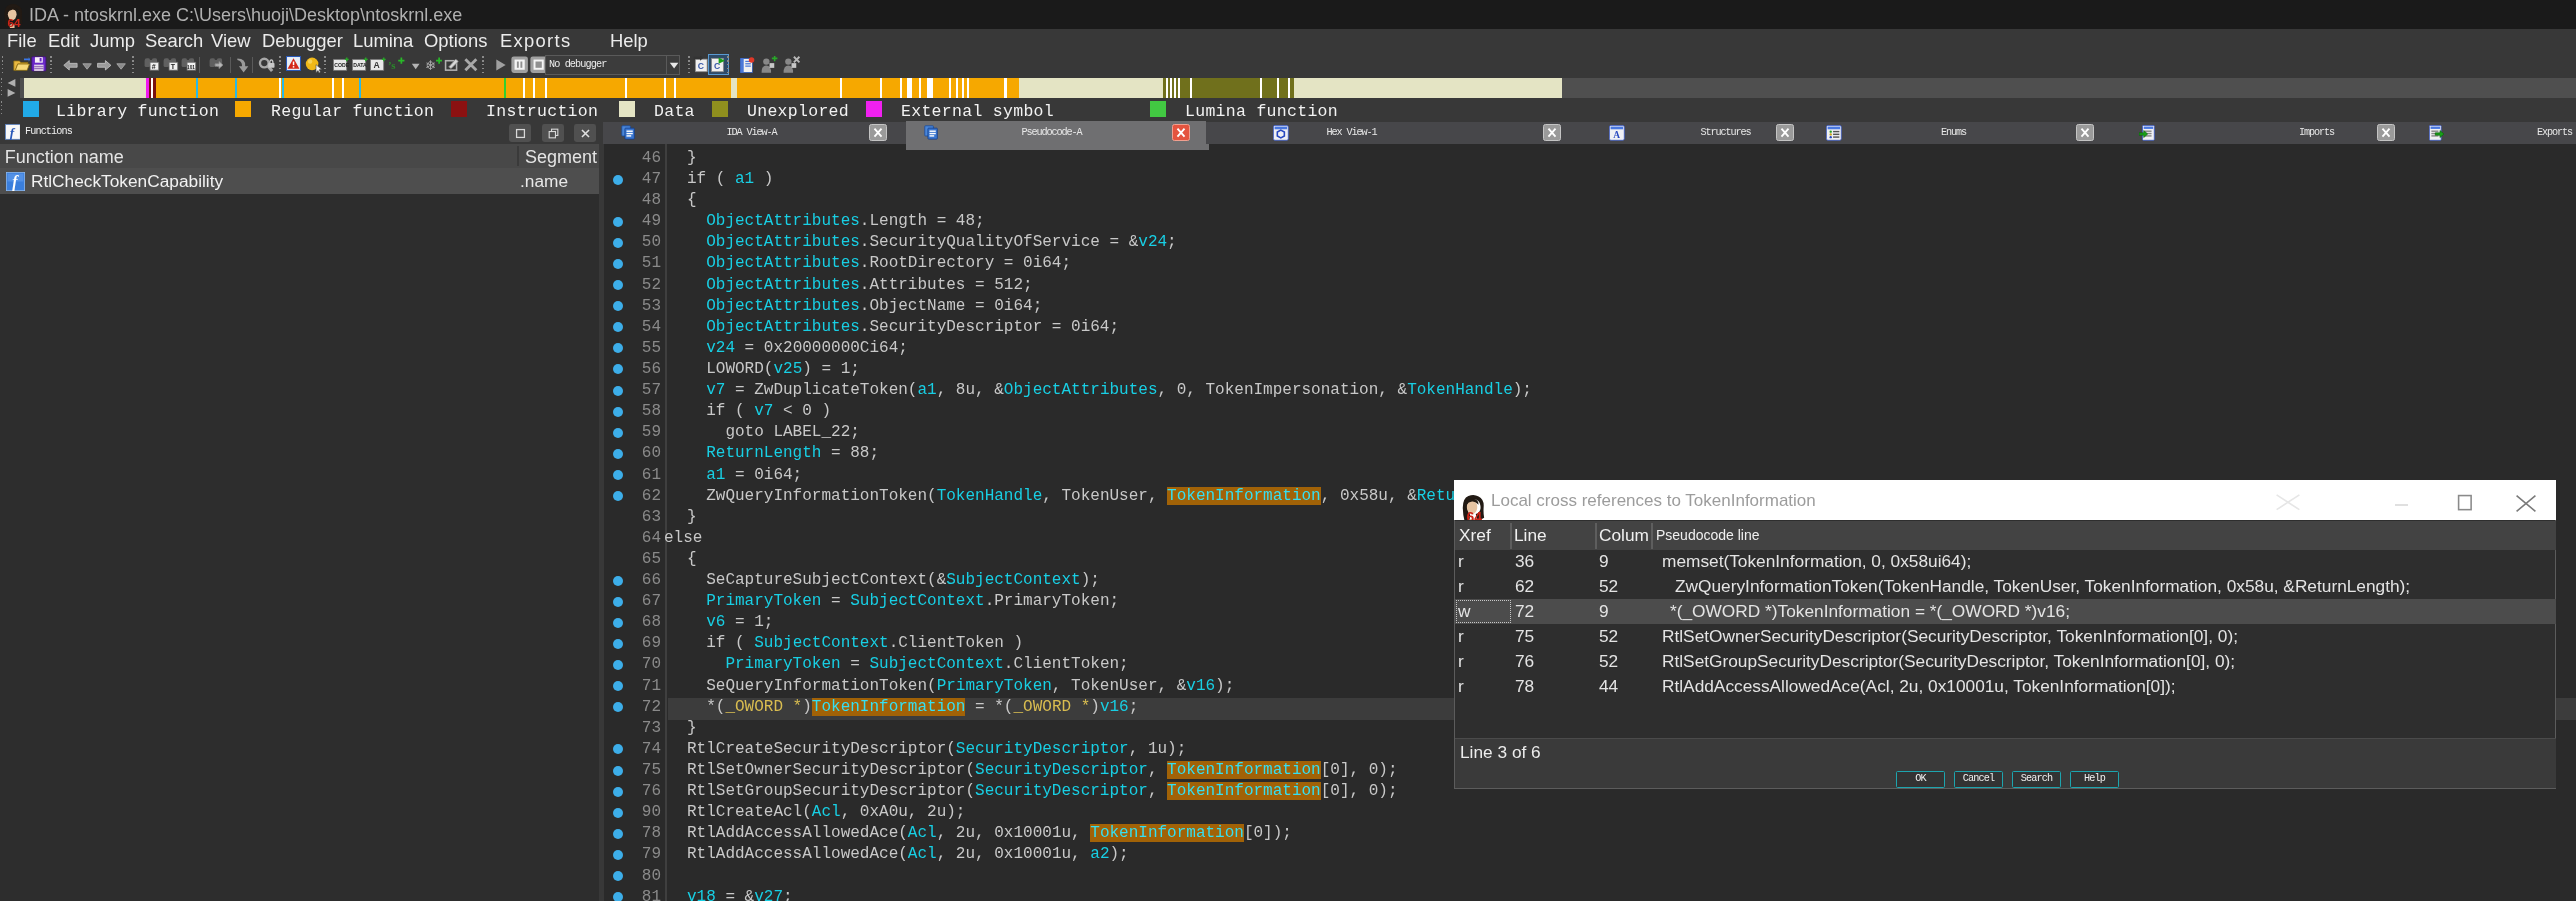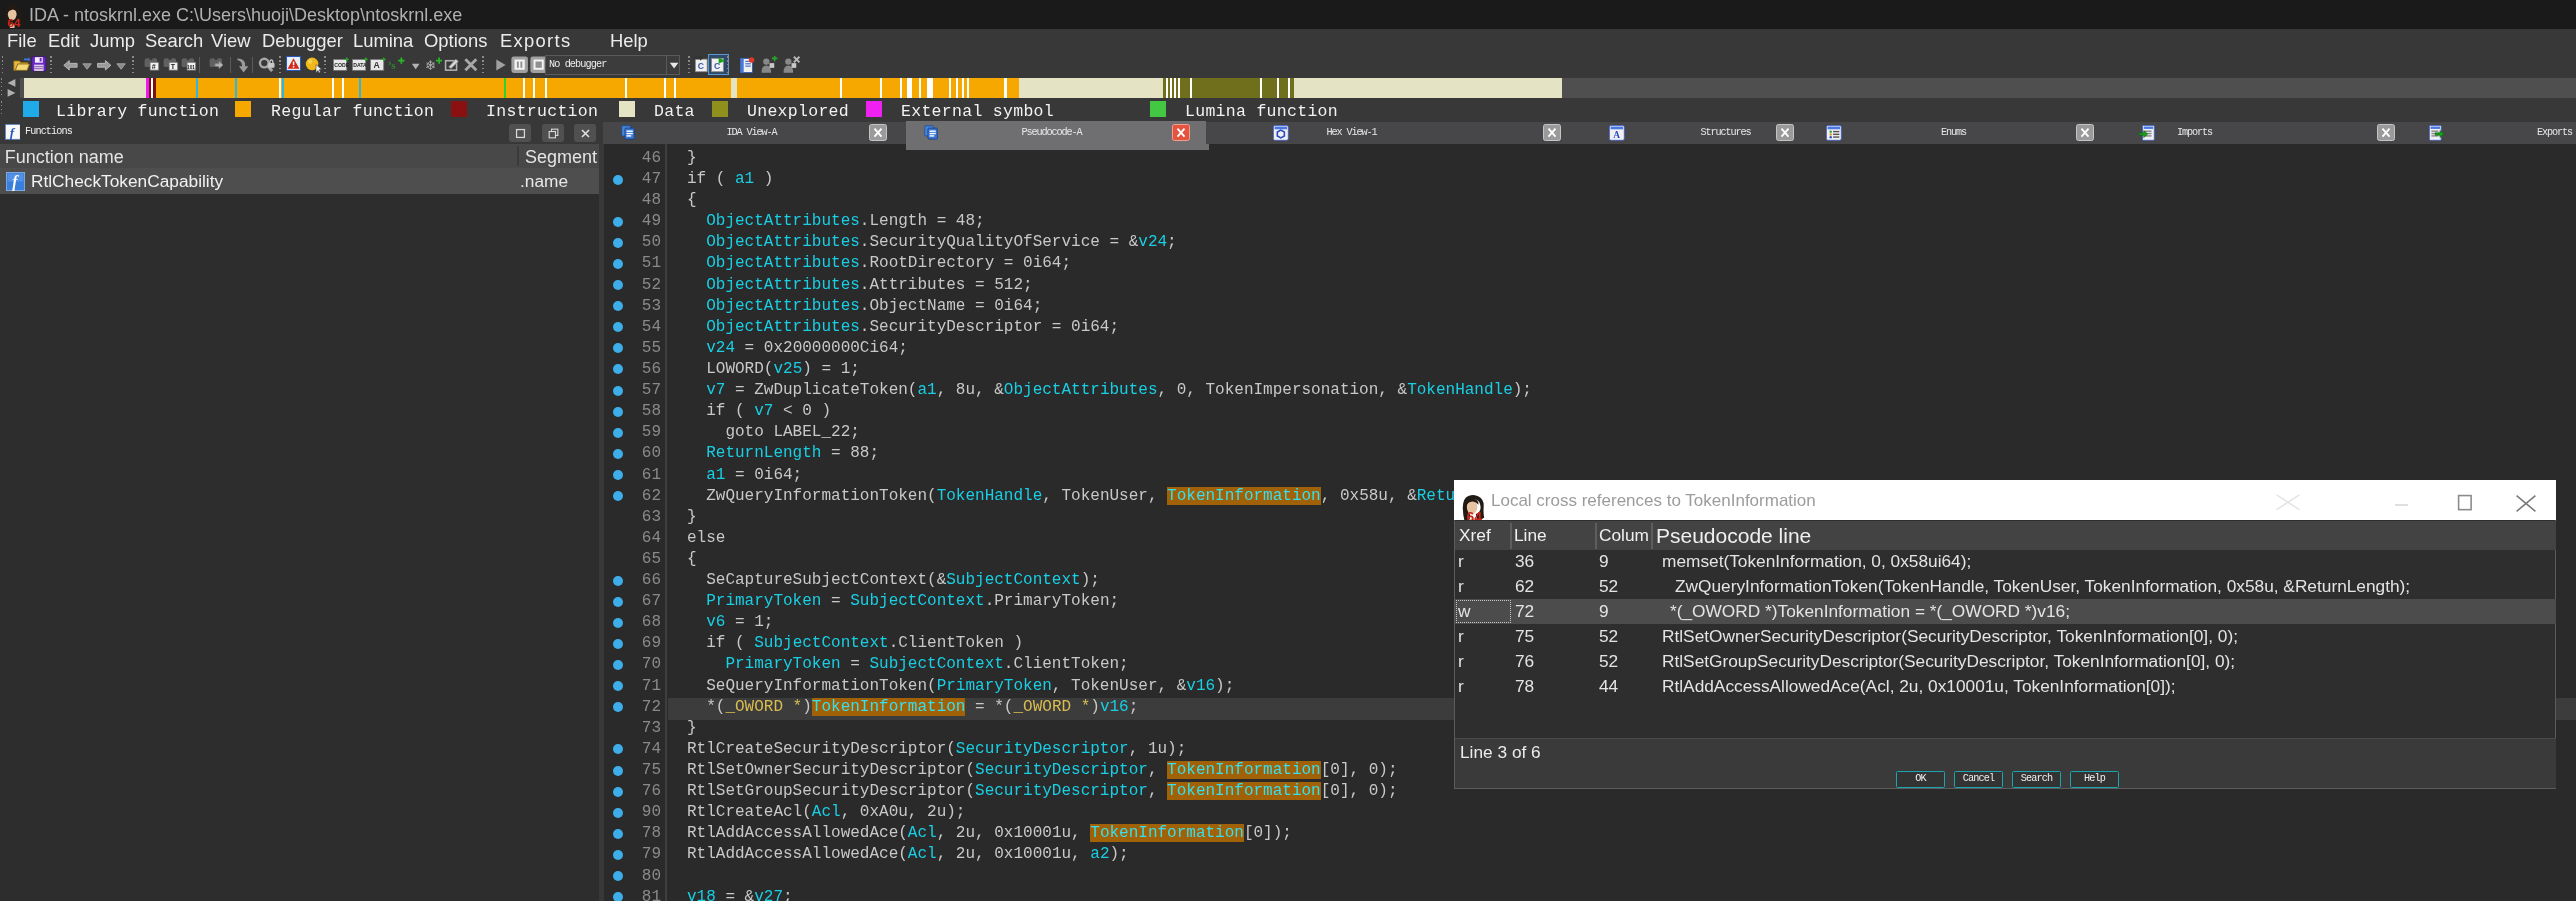--- a/index.html
+++ b/index.html
@@ -363,21 +363,21 @@
     <path d="M7 6 L16 16 M16 6 L7 16" stroke="#fff" stroke-width="2.4"></path>
   </svg>
 <svg class="abs" style="left:2139px;top:125px" width="15.7" height="15.7" viewBox="0 0 20 20">
     <rect x="4.5" y="0.5" width="15" height="19" rx="1" fill="#f0f0f4" stroke="#3858c8"></rect>
     <rect x="6" y="2" width="12" height="3" fill="#4a78e0"></rect>
     <rect x="7" y="7" width="9" height="1.8" fill="#888"></rect>
     <rect x="7" y="10" width="9" height="1.8" fill="#888"></rect>
     <rect x="7" y="13" width="9" height="1.8" fill="#888"></rect>
     <path d="M0 10 L6 10 L6 7 L11 11.5 L6 16 L6 13 L0 13 Z" fill="#18a018" stroke="#0a5a0a" stroke-width="0.8"></path>
   </svg>
-<div class="abs small" style="left:2177px;top:127px;width:157px;text-align:left">Imports</div>
+<div class="abs small" style="left:2177px;top:127px;width:157px;text-align:right">Imports</div>
 <div class="abs" style="left:2377px;top:124px;width:18px;height:17.3px;border-radius:2.4px;background:#9a9a9a;border:0.8px solid #c4c4c4"></div>
 <svg class="abs" style="left:2377px;top:124px" width="18" height="17.3" viewBox="0 0 23 22">
     <path d="M7 6 L16 16 M16 6 L7 16" stroke="#fff" stroke-width="2.4"></path>
   </svg>
 <svg class="abs" style="left:2429px;top:125px" width="15.7" height="15.7" viewBox="0 0 20 20">
     <rect x="0.5" y="0.5" width="15" height="19" rx="1" fill="#f0f0f4" stroke="#3858c8"></rect>
     <rect x="2" y="2" width="12" height="3" fill="#4a78e0"></rect>
     <rect x="3" y="7" width="9" height="1.8" fill="#888"></rect>
     <rect x="3" y="10" width="9" height="1.8" fill="#888"></rect>
     <rect x="3" y="13" width="9" height="1.8" fill="#888"></rect>
@@ -448,21 +448,21 @@
 <div class="bul" style="left:613px;top:449px"></div>
 <div class="num" style="left:614px;top:465px">61</div>
 <div class="cl" style="left:687px;top:465px">  <span class="c">a1</span> = 0i64;</div>
 <div class="bul" style="left:613px;top:470px"></div>
 <div class="num" style="left:614px;top:486px">62</div>
 <div class="cl" style="left:687px;top:486px">  ZwQueryInformationToken(<span class="c">TokenHandle</span>, TokenUser, <span class="ti">TokenInformation</span>, 0x58u, &amp;<span class="c">ReturnLength</span>);</div>
 <div class="bul" style="left:613px;top:491px"></div>
 <div class="num" style="left:614px;top:507px">63</div>
 <div class="cl" style="left:687px;top:507px">}</div>
 <div class="num" style="left:614px;top:528px">64</div>
-<div class="cl" style="left:687px;top:528px">else</div>
+<div class="cl" style="left:664px;top:528px">else</div>
 <div class="num" style="left:614px;top:549px">65</div>
 <div class="cl" style="left:687px;top:549px">{</div>
 <div class="num" style="left:614px;top:570px">66</div>
 <div class="cl" style="left:687px;top:570px">  SeCaptureSubjectContext(&amp;<span class="c">SubjectContext</span>);</div>
 <div class="bul" style="left:613px;top:576px"></div>
 <div class="num" style="left:614px;top:591px">67</div>
 <div class="cl" style="left:687px;top:591px">  <span class="c">PrimaryToken</span> = <span class="c">SubjectContext</span>.PrimaryToken;</div>
 <div class="bul" style="left:613px;top:597px"></div>
 <div class="num" style="left:614px;top:612px">68</div>
 <div class="cl" style="left:687px;top:612px">  <span class="c">v6</span> = 1;</div>
@@ -525,21 +525,21 @@
     <path d="M2 2 L26 22 M26 2 L2 22" stroke="#7a7a7a" stroke-width="2"></path>
   </svg>
 <div class="abs" style="left:1454px;top:520px;width:1102px;height:269px;background:#2e2e2e;border:0.8px solid #5c5c5c;border-top:none"></div>
 <div class="abs" style="left:1455px;top:521px;width:1101px;height:29px;background:#434343;"></div>
 <div class="abs" style="left:1510px;top:523px;width:1.6px;height:26px;background:#5e5e5e;"></div>
 <div class="abs" style="left:1595px;top:523px;width:1.6px;height:26px;background:#5e5e5e;"></div>
 <div class="abs" style="left:1651px;top:523px;width:1.6px;height:26px;background:#5e5e5e;"></div>
 <div class="abs " style="left:1459px;top:521px;font-size:17.3px;color:#f0f0f0;height:29px;line-height:29px">Xref</div>
 <div class="abs " style="left:1514px;top:521px;font-size:17.3px;color:#f0f0f0;height:29px;line-height:29px">Line</div>
 <div class="abs " style="left:1599px;top:521px;font-size:17.3px;color:#f0f0f0;height:29px;line-height:29px">Colum</div>
-<div class="abs " style="left:1656px;top:521px;font-size:21px;color:#f0f0f0;height:39px;line-height:29px">Pseudocode line</div>
+<div class="abs " style="left:1656px;top:521px;font-size:14px;color:#f0f0f0;height:39px;line-height:29px">Pseudocode line</div>
 <div class="drow" style="top:549px">
     <span class="dcell" style="left:3.1px">r</span>
     <span class="dcell" style="left:60px">36</span>
     <span class="dcell" style="left:144px">9</span>
     <span class="dcell" style="left:207px">memset(TokenInformation, 0, 0x58ui64);</span>
   </div>
 <div class="drow" style="top:574px">
     <span class="dcell" style="left:3.1px">r</span>
     <span class="dcell" style="left:60px">62</span>
     <span class="dcell" style="left:144px">52</span>

